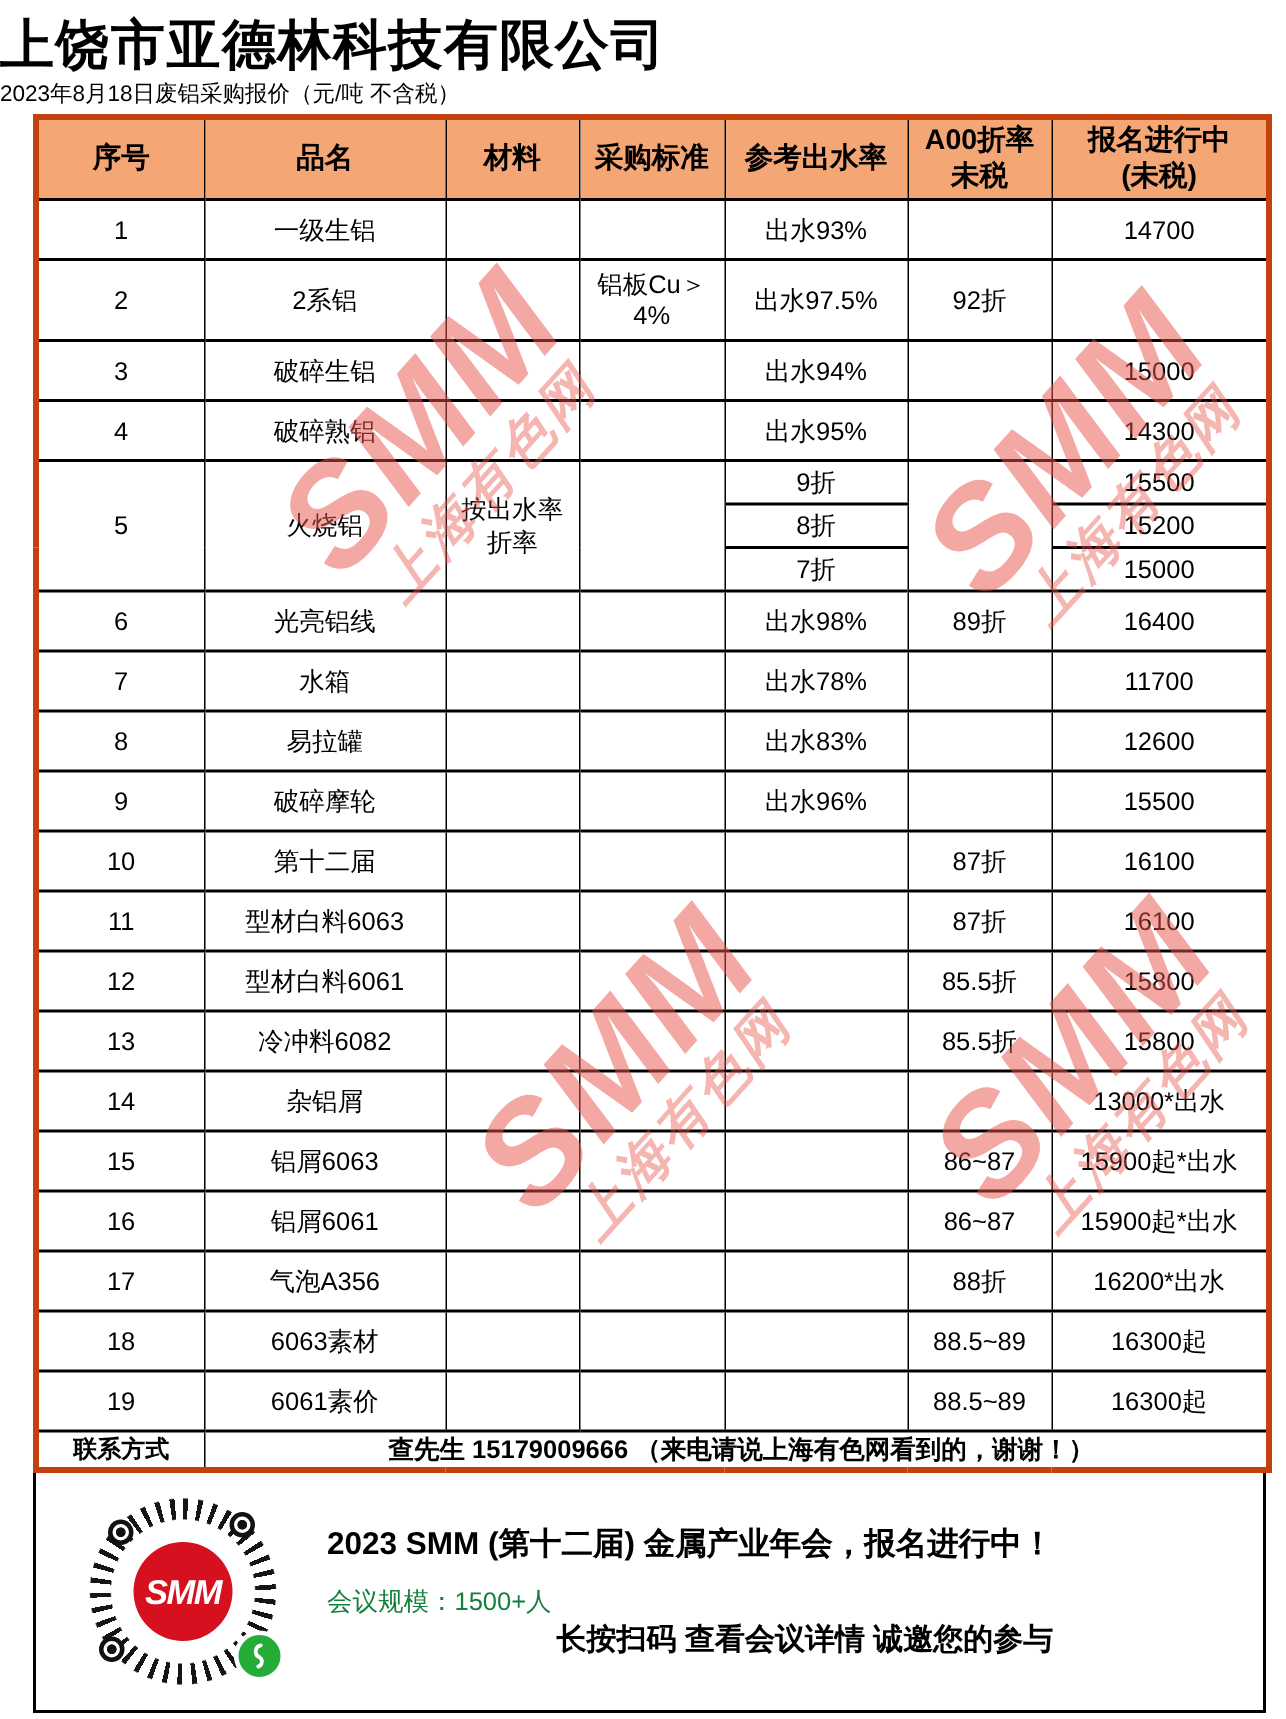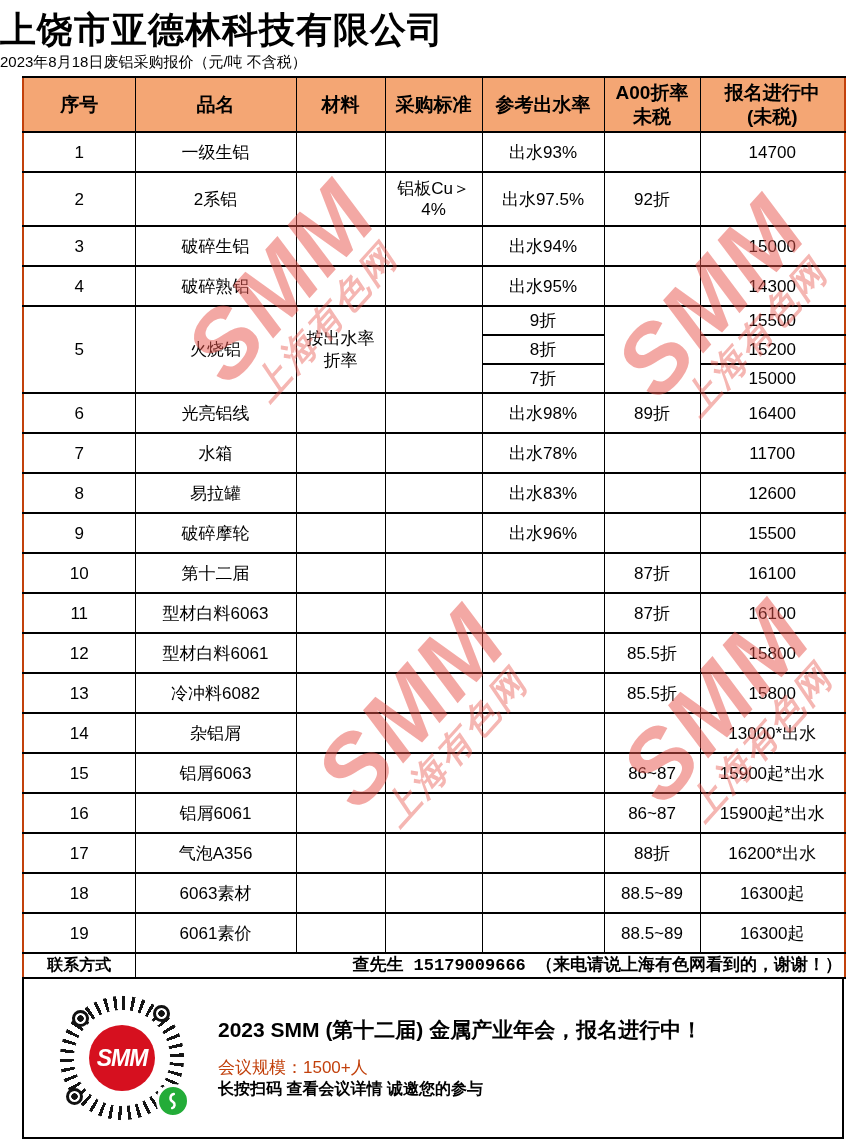--- a/index.html
+++ b/index.html
@@ -19,40 +19,40 @@
     text-align:left;font-size:36px;font-weight:bold;letter-spacing:1px;
     padding-top:8px;line-height:1.2;
   }
   .page-subtitle{
     text-align:left;font-size:15px;margin:2px 0 4px;
   }
   
   table.price{
     border-collapse:collapse;table-layout:fixed;
     width:822px;margin-left:22px;
-    border:2px solid #c2410c;
+    border:4px solid #c2410c;
   }
   table.price th, table.price td{
     border:2px solid #000;border-left-width:1px;border-right-width:1px;
     text-align:center;vertical-align:middle;
     font-size:17px;line-height:1.25;
     overflow:hidden;padding:1px 2px;
   }
   table.price thead tr{height:55px;}
   table.price th{
     background:var(--header-bg);
     font-size:19px;font-weight:bold;white-space:pre-line;
   }
   table.price tbody tr{height:40px;}
   table.price tbody tr.tall{height:54px;}
   table.price tbody tr.sub{height:29px;}
-  table.price tbody tr.contact-row{height:23px;font-family:Liberation Mono, monospace;}
+  table.price tbody tr.contact-row{height:23px;}
   .contact-row td{font-weight:bold;}
   .contact-row td.contact-label{font-size:16px;}
-  .contact-row td.contact-value{text-align:right;padding-left:10px;font-size:17px;}
+  .contact-row td.contact-value{text-align:center;padding-left:10px;font-size:17px;}
   
   .wm{
     position:absolute;width:260px;text-align:center;
     transform:rotate(-48deg);transform-origin:center;
     color:var(--wm-color);opacity:.5;
     font-style:italic;font-weight:bold;
     pointer-events:none;z-index:4;
   }
   .wm .wm-top{display:block;font-size:95px;line-height:.85;letter-spacing:2px;}
   .wm .wm-bottom{display:block;font-size:36px;line-height:1.1;letter-spacing:3px;opacity:.85;}
@@ -91,22 +91,22 @@
     display:flex;align-items:center;justify-content:center;
   }
   .qr-badge{
     position:absolute;right:-2px;bottom:6px;width:34px;height:34px;border-radius:50%;
     background:var(--wx-green);border:3px solid #fff;
     display:flex;align-items:center;justify-content:center;
   }
   .qr-badge svg{width:20px;height:20px;}
   .footer-text{margin-left:30px;}
   .footer-title{font-size:21px;font-weight:bold;line-height:1.2;}
-  .footer-scale{font-size:17px;color:#c2410c;margin-top:14px;}
-  .footer-cta{font-size:16px;font-weight:bold;margin-top:0;}
+  .footer-scale{font-size:17px;color:#15803d;margin-top:14px;}
+  .footer-cta{font-size:20px;font-weight:bold;margin-top:0;text-align:right;}
 </style>
 </head>
 <body>
 
 <h1 class="page-title">上饶市亚德林科技有限公司</h1>
 <div class="page-subtitle">2023年8月18日废铝采购报价（元/吨 不含税）</div>
 
 <table class="price">
   <colgroup>
     <col style="width:112px">

